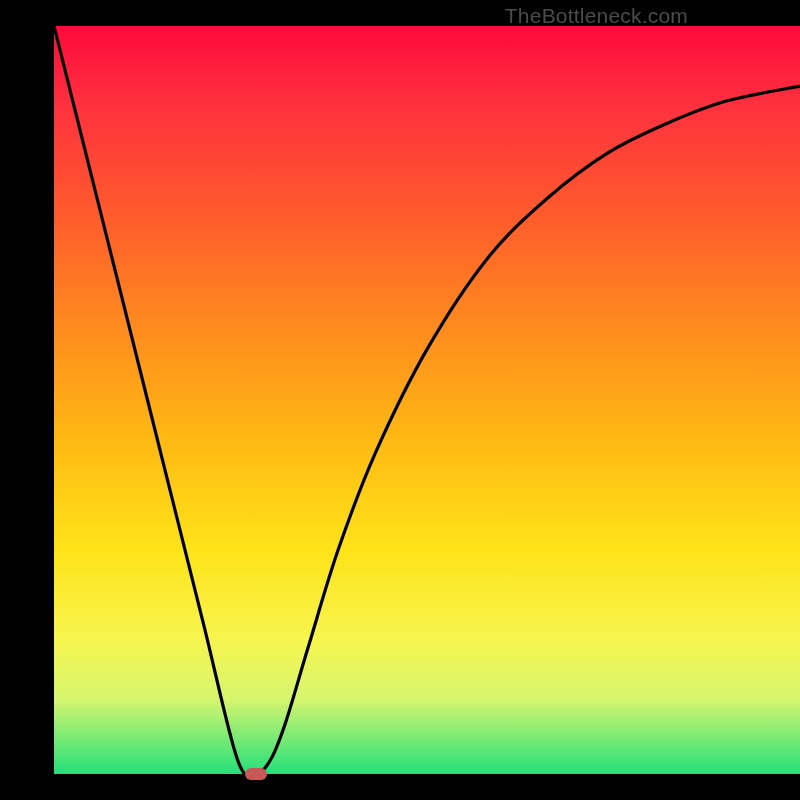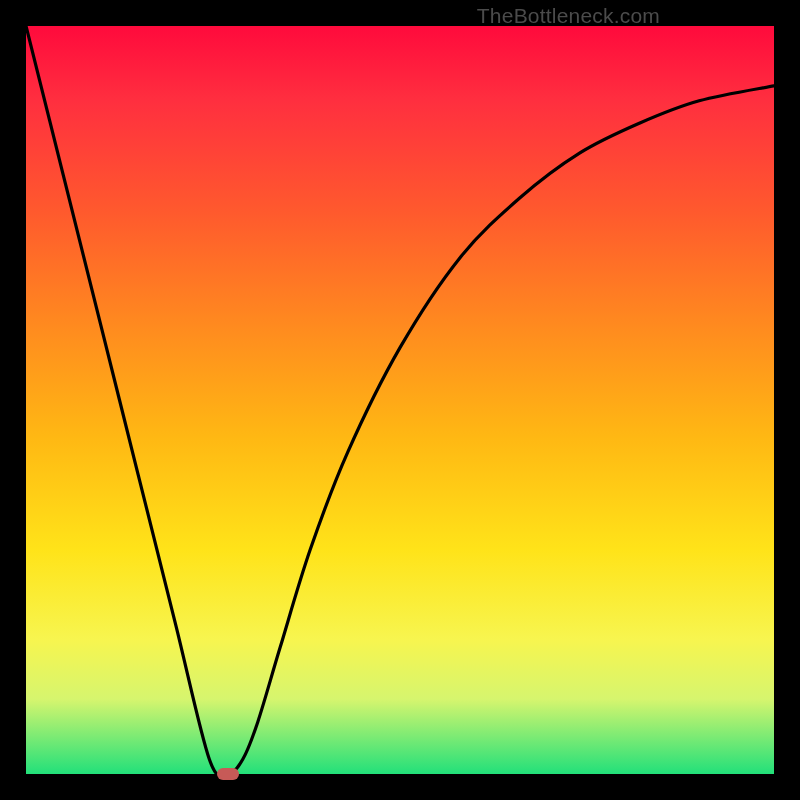--- a/index.html
+++ b/index.html
@@ -9,20 +9,21 @@
     height: 800px;
     overflow: hidden;
     font-family: Arial, Helvetica, sans-serif;
     background: #000;
   }
   .frame {
     position: relative;
     width: 672px;
     height: 800px;
     background: #000;
+    margin-left: 28px;
   }
   .plot-area {
     position: absolute;
     left: 26px;
     top: 26px;
     width: 748px;
     height: 748px;
     
     background: linear-gradient(
       to bottom,

